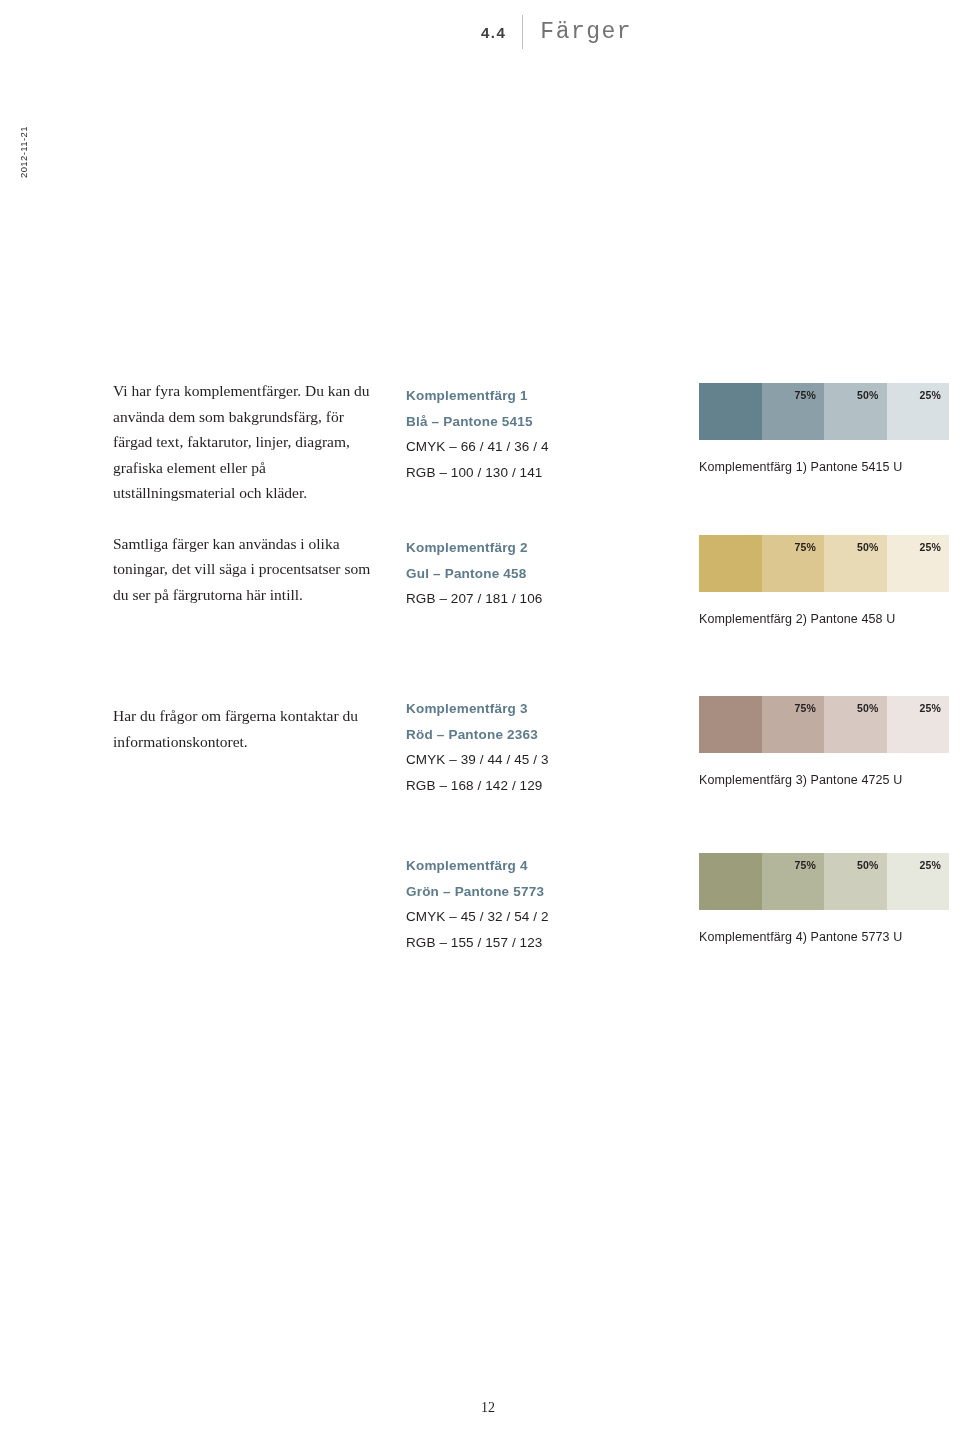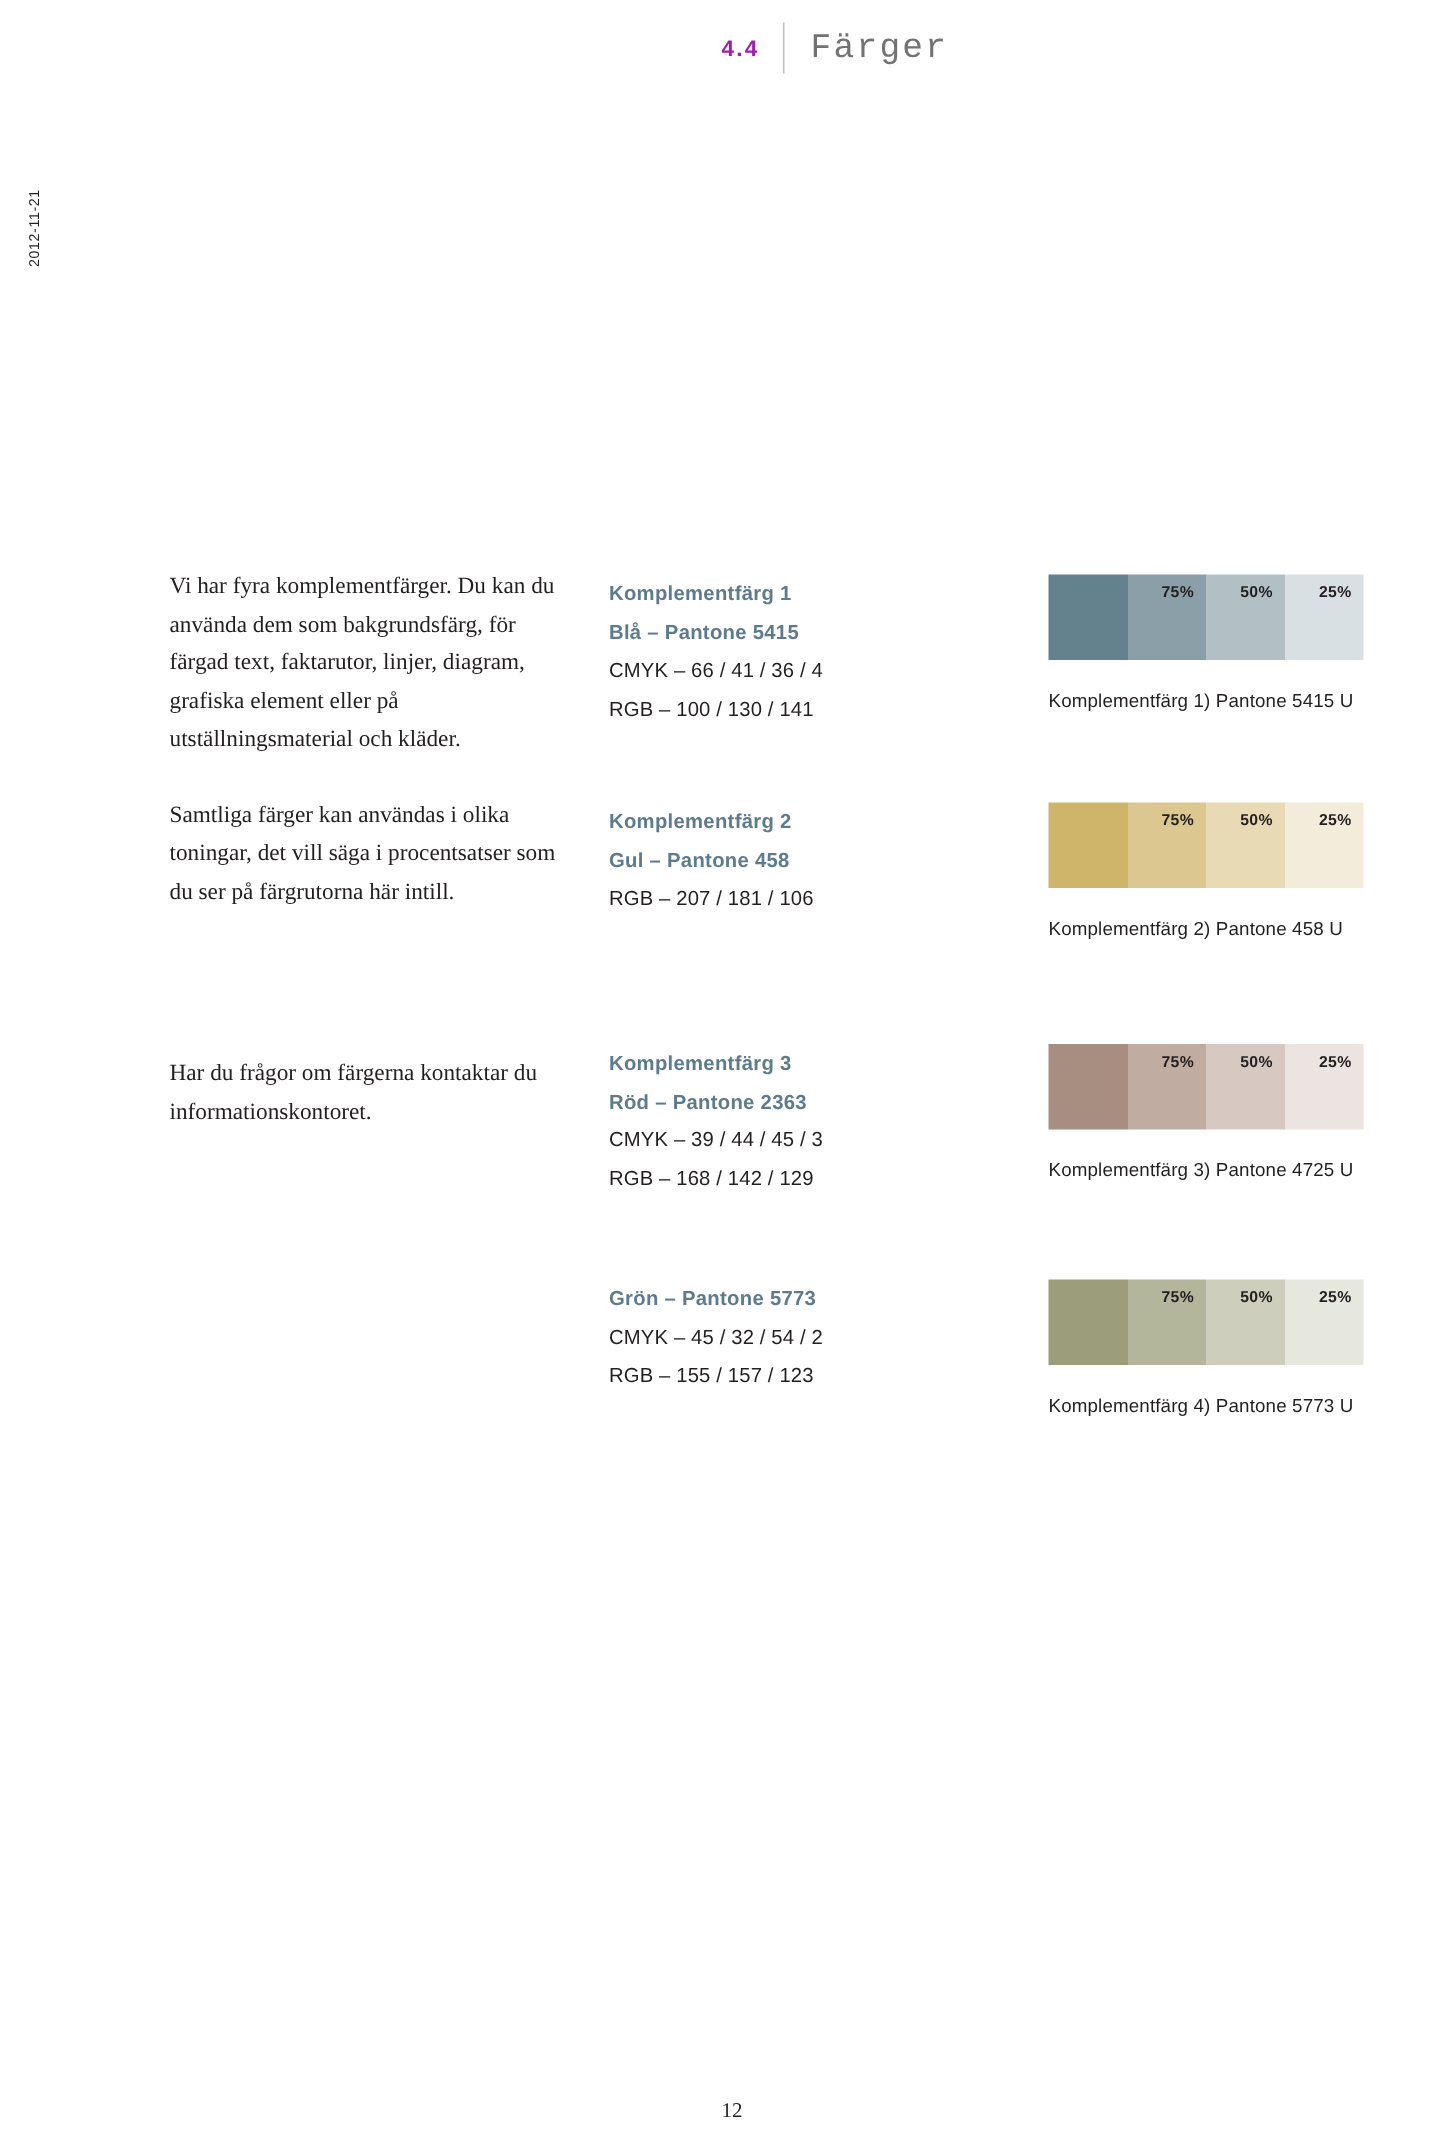--- a/index.html
+++ b/index.html
@@ -23,21 +23,21 @@
     top: 14px;
     display: flex;
     align-items: center;
     height: 36px;
   }
   .header .sec-num {
     font-family: "Liberation Sans", sans-serif;
     font-weight: bold;
     font-size: 15px;
     letter-spacing: 1.5px;
-    color: #a21caf;
+    color: #404040;
     padding-right: 16px;
   }
   .header .sec-divider {
     width: 1px;
     height: 34px;
     background: #bcbec0;
   }
   .header .sec-title {
     font-family: Liberation Mono, monospace;
     font-size: 23px;
@@ -96,21 +96,21 @@
   }
   .spec .line { letter-spacing: 0.1px; }
 
   
   .swatches {
     position: absolute;
     width: 250px;
   }
   .swatch-row {
     display: flex;
-    width: 210px;
+    width: 250px;
     height: 57px;
   }
   .swatch {
     width: 62.5px;
     height: 57px;
     position: relative;
   }
   .swatch .pct {
     position: absolute;
     top: 6px;
@@ -171,20 +171,21 @@
 </div>
 
 <div class="spec" style="left:406px; top:696px;">
   <div class="title">Komplementfärg 3</div>
   <div class="subtitle">Röd – Pantone 2363</div>
   <div class="line">CMYK – 39 / 44 / 45 / 3</div>
   <div class="line">RGB – 168 / 142 / 129</div>
 </div>
 
 <div class="spec" style="left:406px; top:853px;">
+  <div class="title">Komplementfärg 4</div>
   <div class="subtitle">Grön – Pantone 5773</div>
   <div class="line">CMYK – 45 / 32 / 54 / 2</div>
   <div class="line">RGB – 155 / 157 / 123</div>
 </div>
 
 <div class="swatches" style="left:699px; top:383px;">
   <div class="swatch-row">
     <div class="swatch" style="background:#64828d">
       <span class="pct"></span>
     </div>

